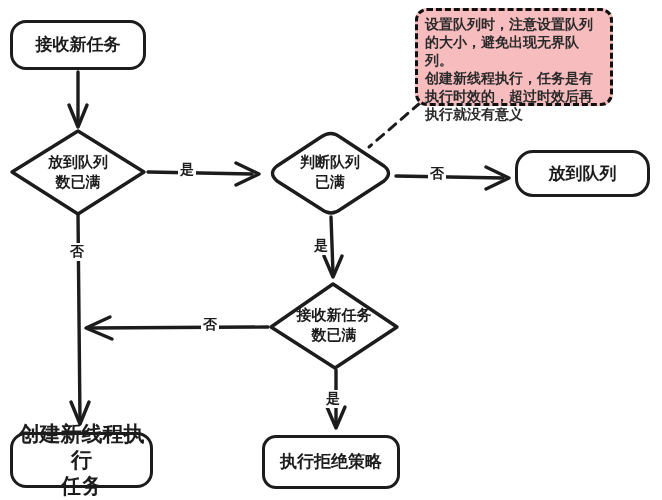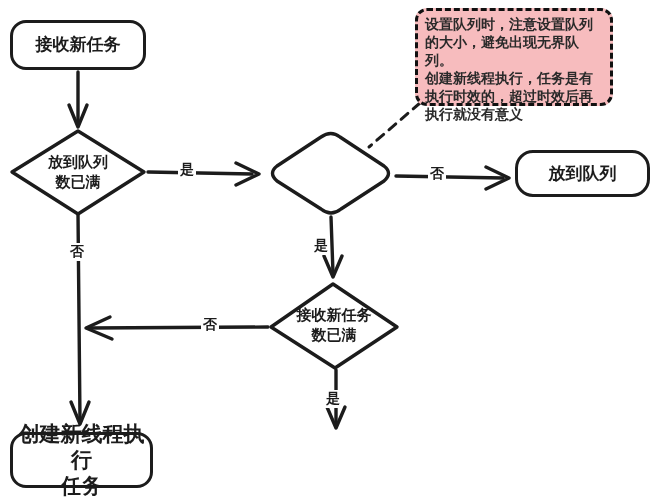--- a/index.html
+++ b/index.html
@@ -86,24 +86,27 @@
     </g>
   </svg>
 
   <div class="node node-start">接收新任务</div>
 
   <div class="node node-enqueue">放到队列</div>
 
   <div class="node node-create">创建新线程执行
 任务</div>
 
+  <div class="node node-reject">执行拒绝策略</div>
 
   <div class="diamond-label" style="left:78px;top:172px;">放到队列
 数已满</div>
 
+  <div class="diamond-label" style="left:330px;top:172px;">判断队列
+已满</div>
 
   <div class="diamond-label" style="left:334px;top:325px;">接收新任务
 数已满</div>
 
   <span class="edge-label" style="left:187px;top:170px;">是</span>
 
   <span class="edge-label" style="left:77px;top:252px;">否</span>
 
   <span class="edge-label" style="left:437px;top:174px;">否</span>
 

